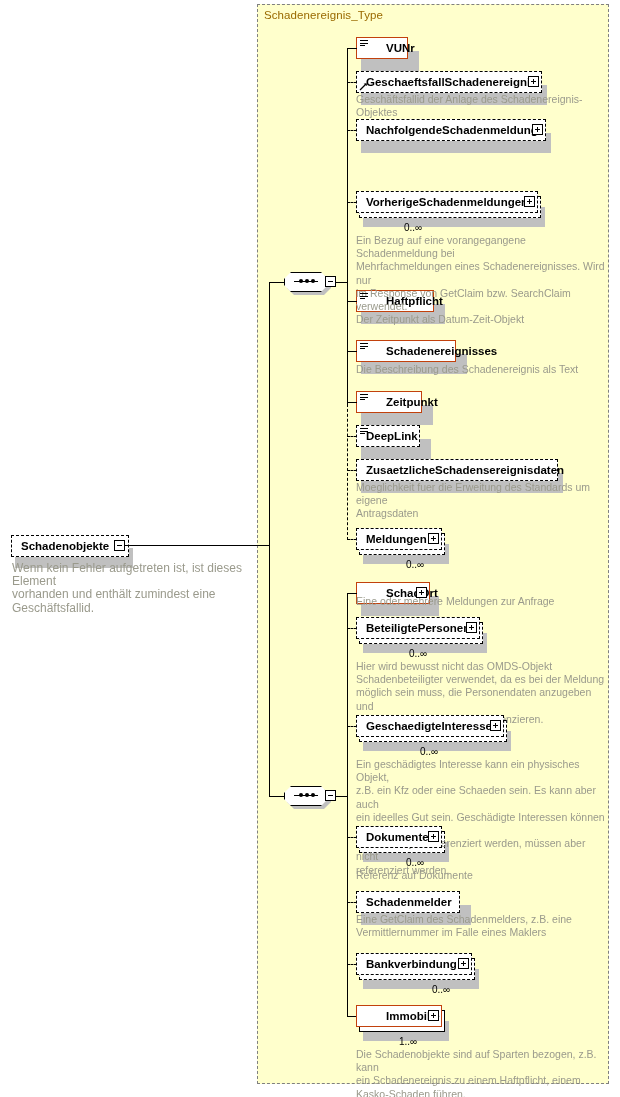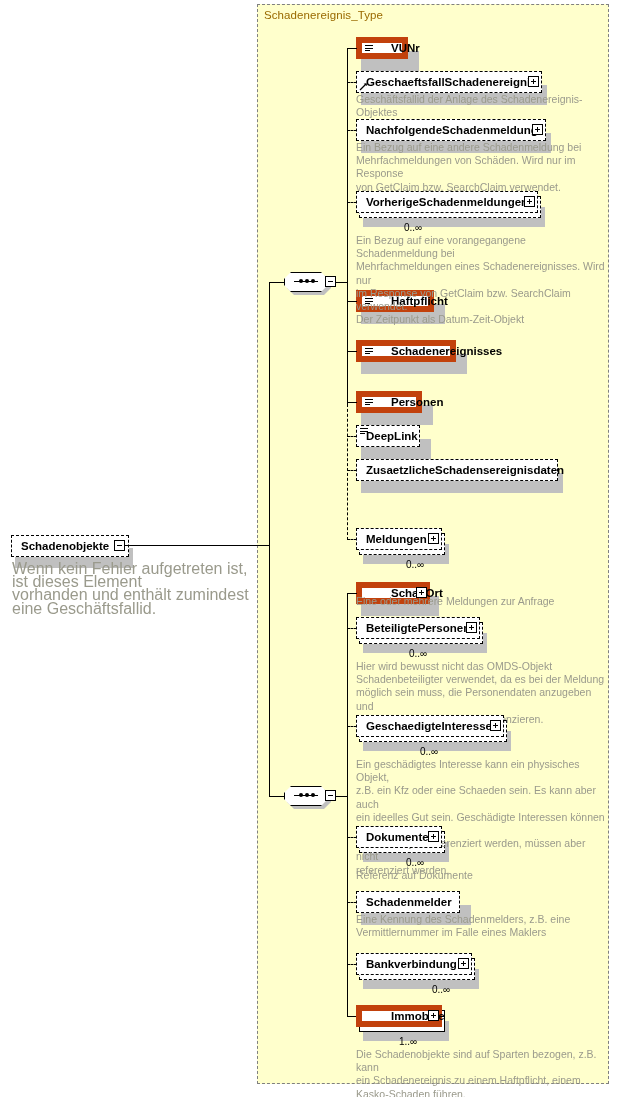--- a/index.html
+++ b/index.html
@@ -45,21 +45,21 @@
     white-space:nowrap;
   }
   .node .lbl{
     font-size:11.5px;
     font-weight:bold;
     color:#000000;
     line-height:1;
     position:relative;
     top:.5px;
   }
-  .node.required{ border:6px solid #c2410c;padding-left:29px; }
+  .node.required{ border:1px solid #c2410c;padding-left:29px; }
   .node.optional{ border:1px dashed #000000; }
 
   
   .shadow{
     position:absolute;
     background:#c0c0c0;
     z-index:0;
   }
 
   
@@ -191,21 +191,21 @@
     background:#c0c0c0;
     z-index:7;
     clip-path:polygon(7px 0,37px 0,44px 7px,44px 13px,37px 20px,7px 20px,0 13px,0 7px);
   }
 
   
   .root-anno{
     position:absolute;
     left:12px; top:562px;
     width:238px;
-    font-size:16px;
+    font-size:12px;
     color:#9a9a8c;
     line-height:13.2px;
     white-space:pre-line;
   }
 </style>
 </head>
 <body>
 
 <div id="stage">
 
@@ -263,23 +263,20 @@
   </div>
   <div class="plus" style="left:528px;top:76px;"></div>
   <div class="anno" style="left:356px;top:93px;width:250px;">Geschäftsfallid der Anlage des Schadenereignis-Objektes</div>
 
   <div class="dln h" style="left:347px;top:130px;width:10px;"></div>
   <div class="shadow" style="left:361px;top:133px;width:190px;height:20px;"></div>
   <div class="node optional" style="left:356px;top:119px;width:190px;">
     <span class="lbl">NachfolgendeSchadenmeldung</span>
   </div>
   <div class="plus" style="left:532px;top:124px;"></div>
-  <div class="anno" style="left:356px;top:141px;width:250px;">Ein Bezug auf eine andere Schadenmeldung bei
-Mehrfachmeldungen von Schäden. Wird nur im Response
-von GetClaim bzw. SearchClaim verwendet.</div>
 
   <div class="dln h" style="left:347px;top:202px;width:10px;"></div>
   <div class="shadow" style="left:363px;top:207px;width:182px;height:20px;"></div>
   <div class="stack optional" style="left:359px;top:196px;width:182px;"></div>
   <div class="node optional" style="left:356px;top:191px;width:182px;z-index:4;">
     <span class="lbl">VorherigeSchadenmeldungen</span>
   </div>
   <div class="plus" style="left:524px;top:196px;"></div>
   <div class="occ" style="left:404px;top:222px;">0..∞</div>
   <div class="anno" style="left:356px;top:234px;width:252px;">Ein Bezug auf eine vorangegangene Schadenmeldung bei
@@ -302,48 +299,51 @@
   <div class="ln h" style="left:347px;top:351px;width:10px;"></div>
   <div class="shadow" style="left:361px;top:354px;width:106px;height:20px;"></div>
   <div class="node required" style="left:356px;top:340px;width:100px;">
     <div class="simple-ico">
         <i></i>
         <i></i>
         <i></i>
       </div>
     <span class="lbl">Schadenereignisses</span>
   </div>
+  <div class="anno" style="left:356px;top:363px;width:252px;">Die Beschreibung des Schadenereignis als Text</div>
 
   <div class="ln h" style="left:347px;top:402px;width:10px;"></div>
   <div class="shadow" style="left:361px;top:405px;width:72px;height:20px;"></div>
   <div class="node required" style="left:356px;top:391px;width:66px;">
     <div class="simple-ico">
         <i></i>
         <i></i>
         <i></i>
       </div>
-    <span class="lbl">Personen</span>
+    <span class="lbl">Zeitpunkt</span>
   </div>
 
   <div class="dln h" style="left:347px;top:436px;width:10px;"></div>
   <div class="shadow" style="left:361px;top:439px;width:70px;height:20px;"></div>
   <div class="node optional" style="left:356px;top:425px;width:64px;">
     <div class="simple-ico">
         <i></i>
         <i></i>
         <i></i>
       </div>
     <span class="lbl">DeepLink</span>
   </div>
 
   <div class="dln h" style="left:347px;top:470px;width:10px;"></div>
   <div class="shadow" style="left:361px;top:473px;width:202px;height:20px;"></div>
   <div class="node optional" style="left:356px;top:459px;width:202px;">
     <span class="lbl">ZusaetzlicheSchadensereignisdaten</span>
   </div>
+  <div class="anno" style="left:356px;top:481px;width:252px;">Moeglichkeit fuer die Erweitung des Standards um eigene
+Antragsdaten</div>
 
   <div class="dln h" style="left:347px;top:539px;width:10px;"></div>
   <div class="shadow" style="left:363px;top:544px;width:86px;height:20px;"></div>
   <div class="stack optional" style="left:359px;top:533px;width:86px;"></div>
   <div class="node optional" style="left:356px;top:528px;width:86px;z-index:4;">
     <span class="lbl">Meldungen</span>
   </div>
   <div class="plus" style="left:428px;top:533px;"></div>
   <div class="occ" style="left:406px;top:559px;">0..∞</div>
   <div class="anno" style="left:356px;top:559px;width:252px;margin-top:36px;">Eine oder mehrere Meldungen zur Anfrage</div>
@@ -404,21 +404,21 @@
   </div>
   <div class="plus" style="left:428px;top:831px;"></div>
   <div class="occ" style="left:406px;top:857px;">0..∞</div>
   <div class="anno" style="left:356px;top:869px;width:252px;">Referenz auf Dokumente</div>
 
   <div class="dln h" style="left:347px;top:902px;width:10px;"></div>
   <div class="shadow" style="left:361px;top:905px;width:110px;height:20px;"></div>
   <div class="node optional" style="left:356px;top:891px;width:104px;">
     <span class="lbl">Schadenmelder</span>
   </div>
-  <div class="anno" style="left:356px;top:913px;width:252px;">Eine Kennung des Schadenmelders, z.B. eine
+  <div class="anno" style="left:356px;top:913px;width:252px;">Eine GetClaim des Schadenmelders, z.B. eine
 Vermittlernummer im Falle eines Maklers</div>
 
   <div class="dln h" style="left:347px;top:964px;width:10px;"></div>
   <div class="shadow" style="left:363px;top:969px;width:116px;height:20px;"></div>
   <div class="stack optional" style="left:359px;top:958px;width:116px;"></div>
   <div class="node optional" style="left:356px;top:953px;width:116px;z-index:4;">
     <span class="lbl">Bankverbindung</span>
   </div>
   <div class="plus" style="left:458px;top:958px;"></div>
   <div class="occ" style="left:432px;top:984px;">0..∞</div>

